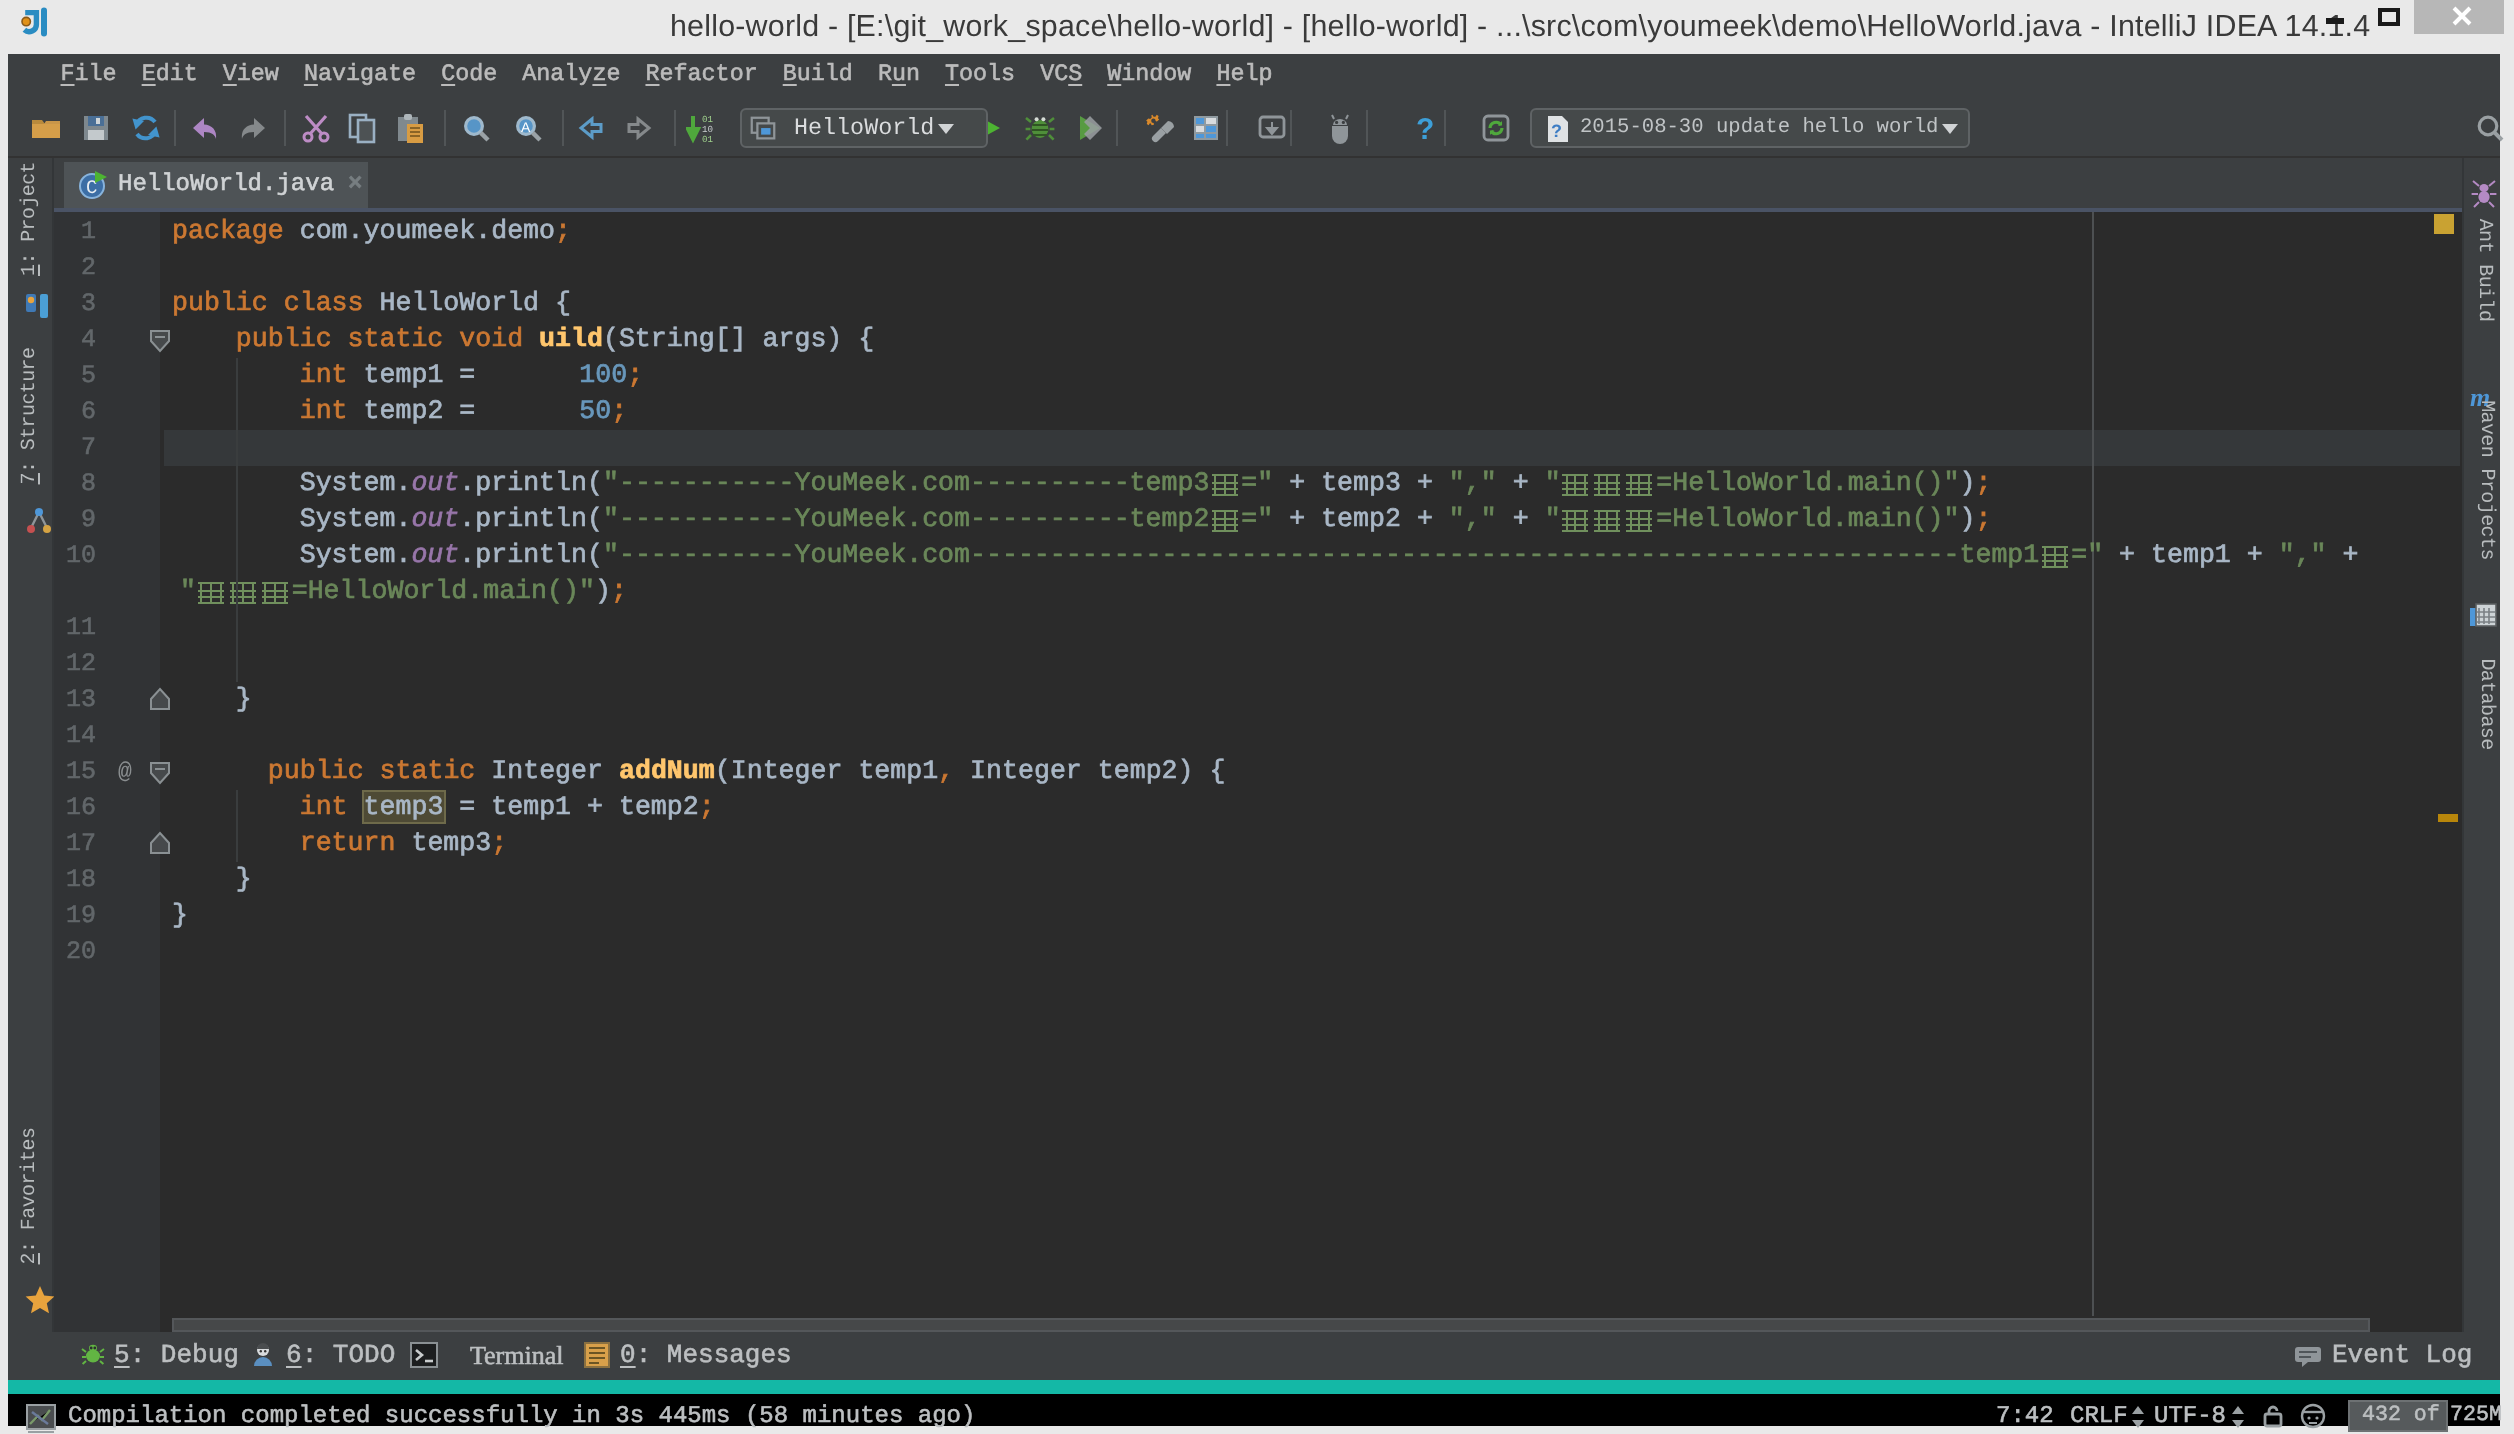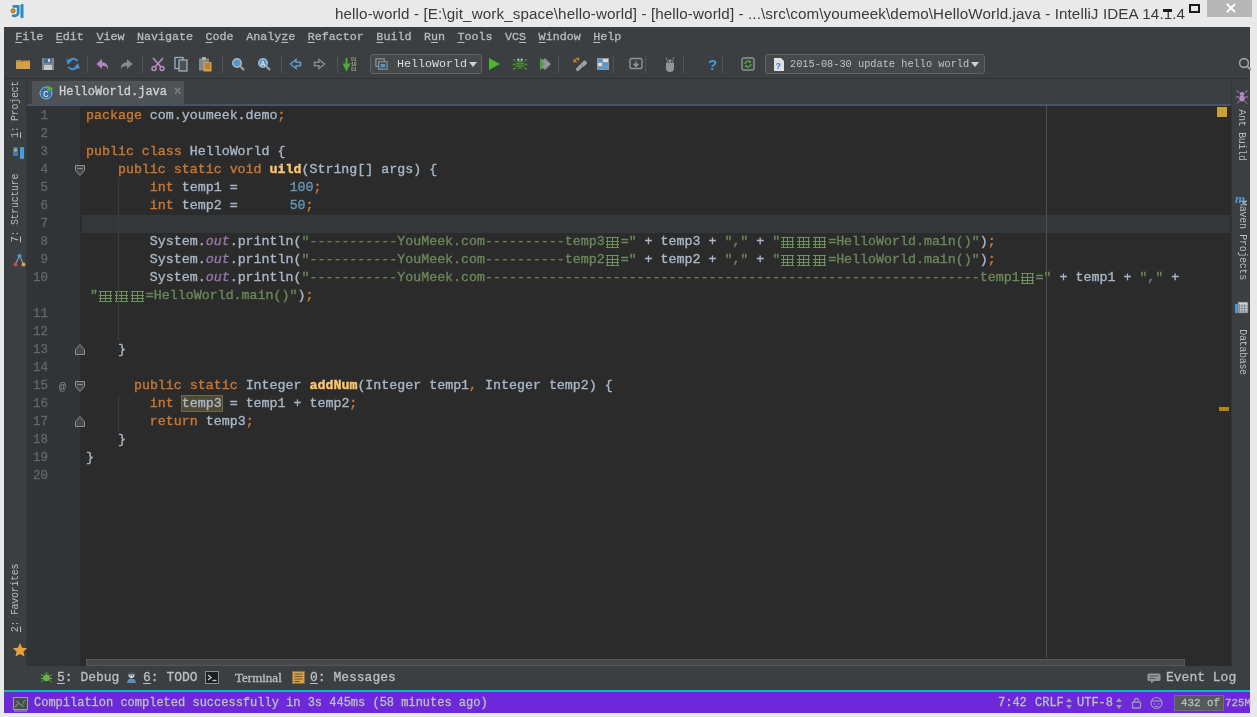--- a/index.html
+++ b/index.html
@@ -9,21 +9,21 @@
 
 
 #titlebar { left:0; top:0; width:1257px; height:27px; background:#e9e9e9; }
 #title-text { left:335px; top:5px; width:820px; height:18px; font-family:"Liberation Sans",sans-serif; font-size:15.2px; letter-spacing:0.11px; color:#3a3a3a; white-space:nowrap; }
 #border-l { left:0; top:27px; width:4px; height:686px; background:#e9e9e9; }
 #border-r { left:1250px; top:27px; width:7px; height:686px; background:#e9e9e9; }
 #border-b { left:0; top:711px; width:1257px; height:6px; background:#e9e9e9; }
 .winbtn { top:0; height:18px; color:#1a1a1a; }
 
 
-#menubar { -webkit-text-stroke:0.3px; left:4px; top:27px; width:1246px; height:21px; background:#3c3f41; color:#bbbbbb; font-size:11.7px; line-height:21px; white-space:nowrap; padding-left:5px; }
+#menubar { -webkit-text-stroke:0.3px; left:4px; top:27px; width:1246px; height:21px; background:#3c3f41; color:#bbbbbb; font-size:11.7px; line-height:21px; white-space:nowrap; padding-left:20px; }
 #menubar span.mi { display:inline-block; padding:0 6.25px; }
 u { text-decoration:underline; text-underline-offset:2px; }
 
 
 #toolbar { left:4px; top:48px; width:1246px; height:31px; background:#3c3f41; border-bottom:1px solid #323232; }
 .tbsep { position:absolute; top:7px; width:1px; height:18px; background:#515557; }
 .combo { position:absolute; top:6px; height:20px; background:#45494a; border:1px solid #5f6365; border-radius:3px; color:#d6d9db; font-size:11.7px; line-height:18px; }
 
 
 #tabrow { left:27px; top:79px; width:1204px; height:25px; background:#3c3f41; }
@@ -71,21 +71,21 @@
 .cl .m { font-weight:bold; }
 .cl .mi2 { font-style:italic; }
 .cl .f { font-style:italic; }
 .hlw { background:#4e4a35; box-shadow:0 0 0 1px #6e6a4a; }
 #codelines, #gutternums, #gutterextras { left:0; top:0; width:1257px; height:717px; pointer-events:none; }
 
 
 #btoolbar { left:4px; top:666px; width:1246px; height:24px; background:#3c3f41; color:#bbbbbb; font-size:11.7px; }
 .btxt { -webkit-text-stroke:0.3px; top:0; line-height:24px; color:#bcbfc1; font-size:13px; white-space:nowrap; }
 .stxt { -webkit-text-stroke:0.3px; top:0; line-height:22px; color:#bcbfc1; font-size:12px; white-space:nowrap; }
-#statusbar { left:4px; top:690px; width:1246px; height:23px; background:#6d28d9; border-top:2px solid #14b8a6; color:#bbbbbb; font-size:12px; }
+#statusbar { left:4px; top:690px; width:1246px; height:23px; background:#000000; border-top:7px solid #14b8a6; color:#bbbbbb; font-size:12px; }
 </style>
 </head>
 <body>
 
 <div class="abs" id="titlebar"></div>
 <div class="abs" id="title-text">hello-world - [E:\git_work_space\hello-world] - [hello-world] - ...\src\com\youmeek\demo\HelloWorld.java - IntelliJ IDEA 14.1.4</div>
 <svg class="abs" style="left:10px; top:3px;" width="17" height="17" viewBox="0 0 17 17">
     <path d="M2.6 3.3 H8.2 V9.2 A3.6 3.6 0 0 1 2.2 11.9" stroke="#2a8cc2" stroke-width="2.7" fill="none"></path>
     <path d="M12 2.2 V13.8" stroke="#2a8cc2" stroke-width="3" stroke-linecap="round"></path>
     <circle cx="3.1" cy="7.8" r="2.1" fill="#e09119" stroke="#8a5a1a" stroke-width="0.8"></circle>
@@ -217,21 +217,21 @@
     </svg>
     <svg class="abs" style="left:736px; top:8px;" width="16" height="16" viewBox="0 0 16 16">
       <rect x="2" y="2" width="12" height="12" rx="2" fill="none" stroke="#8f9599" stroke-width="1.4"></rect>
       <path d="M5 8 a3 3 0 0 1 5.5-1.5 M11 8 a3 3 0 0 1 -5.5 1.5" stroke="#4fa83c" stroke-width="1.6" fill="none"></path>
       <path d="M11 4.5 v2.2 h-2.2 z M5 11.5 v-2.2 h2.2 z" fill="#4fa83c"></path>
     </svg>
     <svg class="abs" style="left:1233px; top:8px;" width="16" height="16" viewBox="0 0 16 16">
       <circle cx="7" cy="7" r="4.4" fill="none" stroke="#9aa0a3" stroke-width="1.6"></circle>
       <path d="M10.3 10.3 L14 14" stroke="#9aa0a3" stroke-width="2"></path>
     </svg>
-    <div class="combo" style="left:366px; width:112px;">
+    <div class="combo" style="left:366px; width:124px;">
   <svg class="abs" style="left:3px; top:2px;" width="15" height="15" viewBox="0 0 16 16">
         <rect x="2" y="2" width="9" height="8" fill="none" stroke="#8f9599" stroke-width="1.2"></rect>
         <rect x="5" y="5" width="9" height="8" fill="#45494a" stroke="#8f9599" stroke-width="1.2"></rect>
         <rect x="7" y="7.5" width="5" height="3.5" fill="#4e97d8"></rect>
       </svg>
   <span style="position:absolute; left:26px; top:0; color:#dadcde;">HelloWorld</span>
   <div class="abs" style="left:98px; top:7px; width:0; height:0; border-left:4.5px solid transparent; border-right:4.5px solid transparent; border-top:5px solid #d0d3d5;"></div>
 </div>
     <div class="combo" style="left:761px; width:220px;">
   <svg class="abs" style="left:6px; top:2px;" width="14" height="15" viewBox="0 0 14 15">

